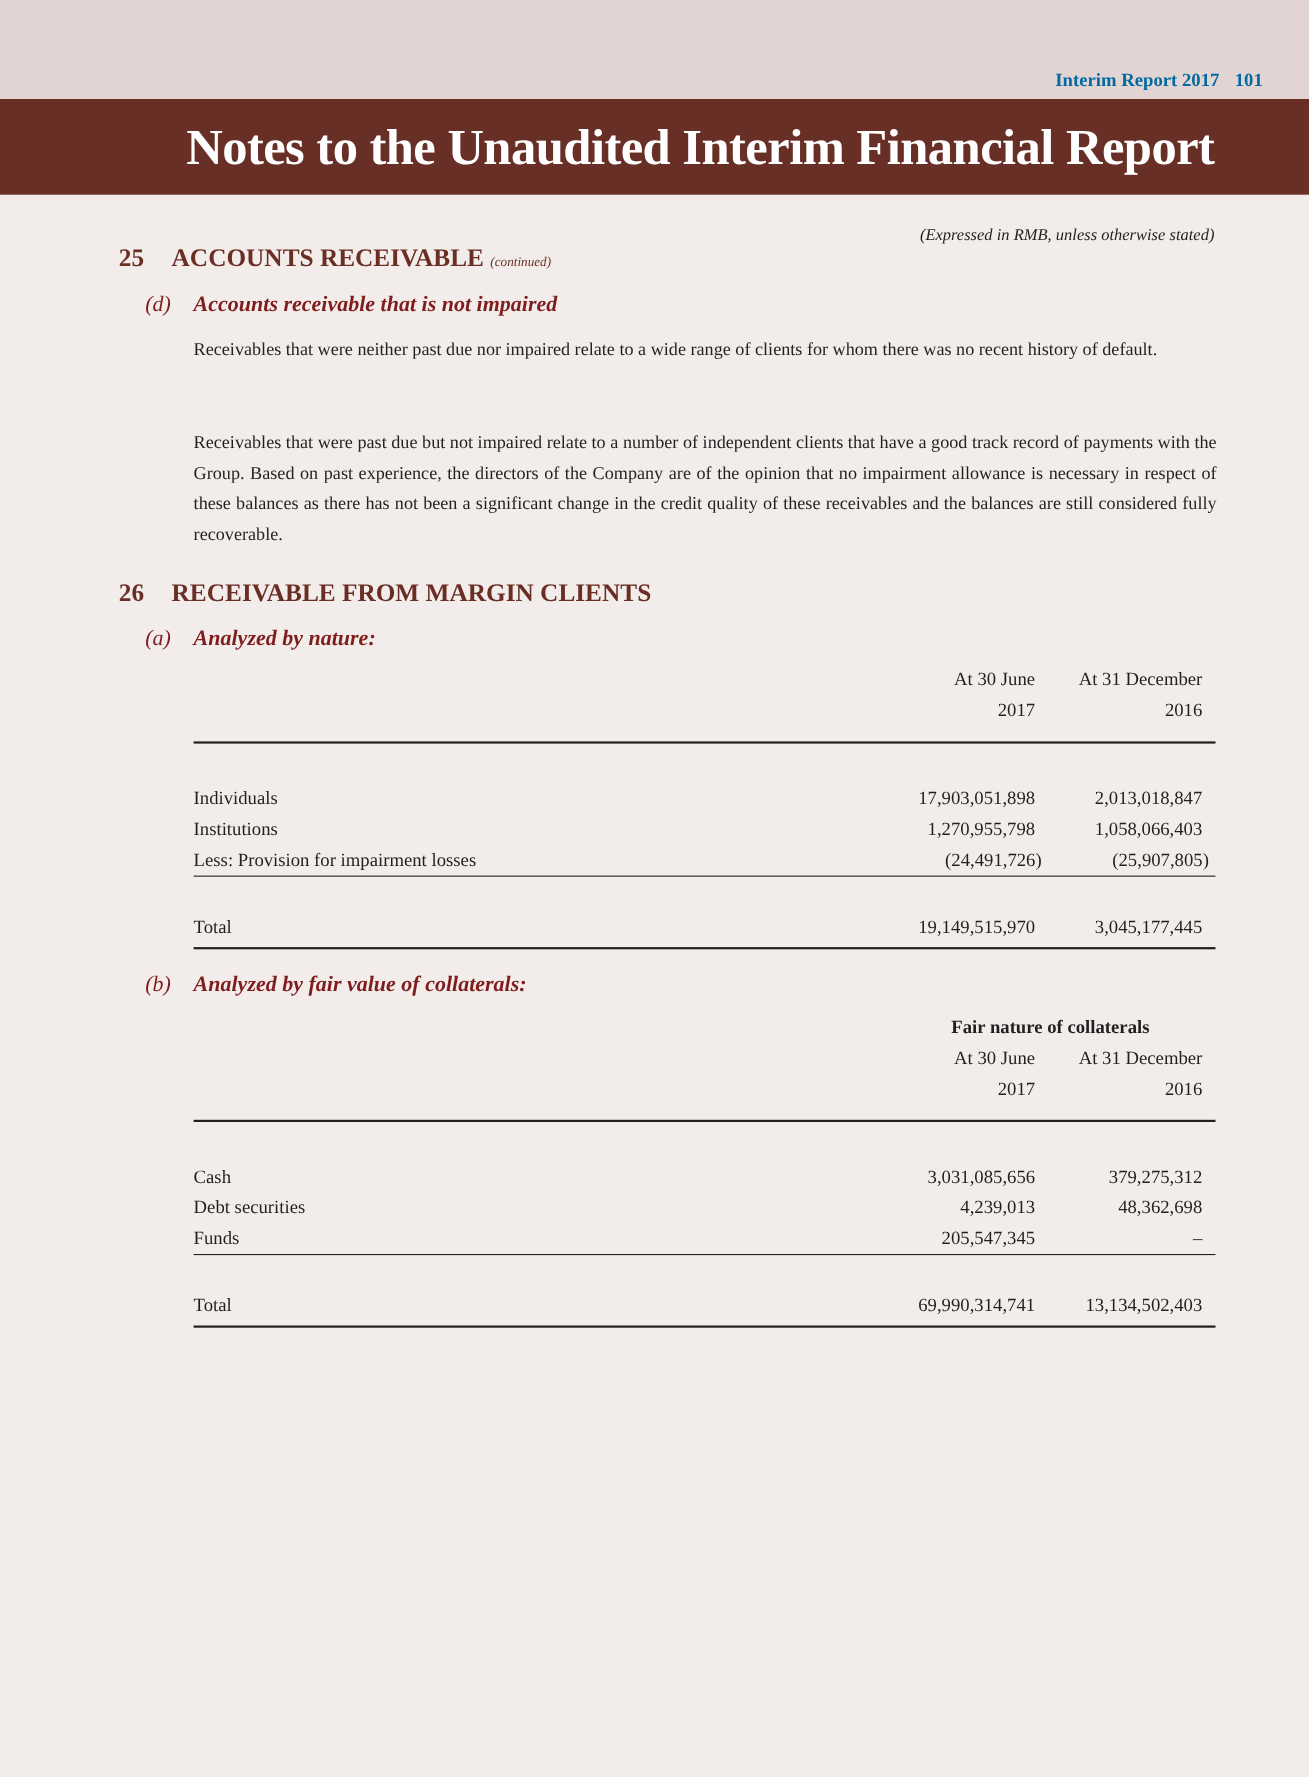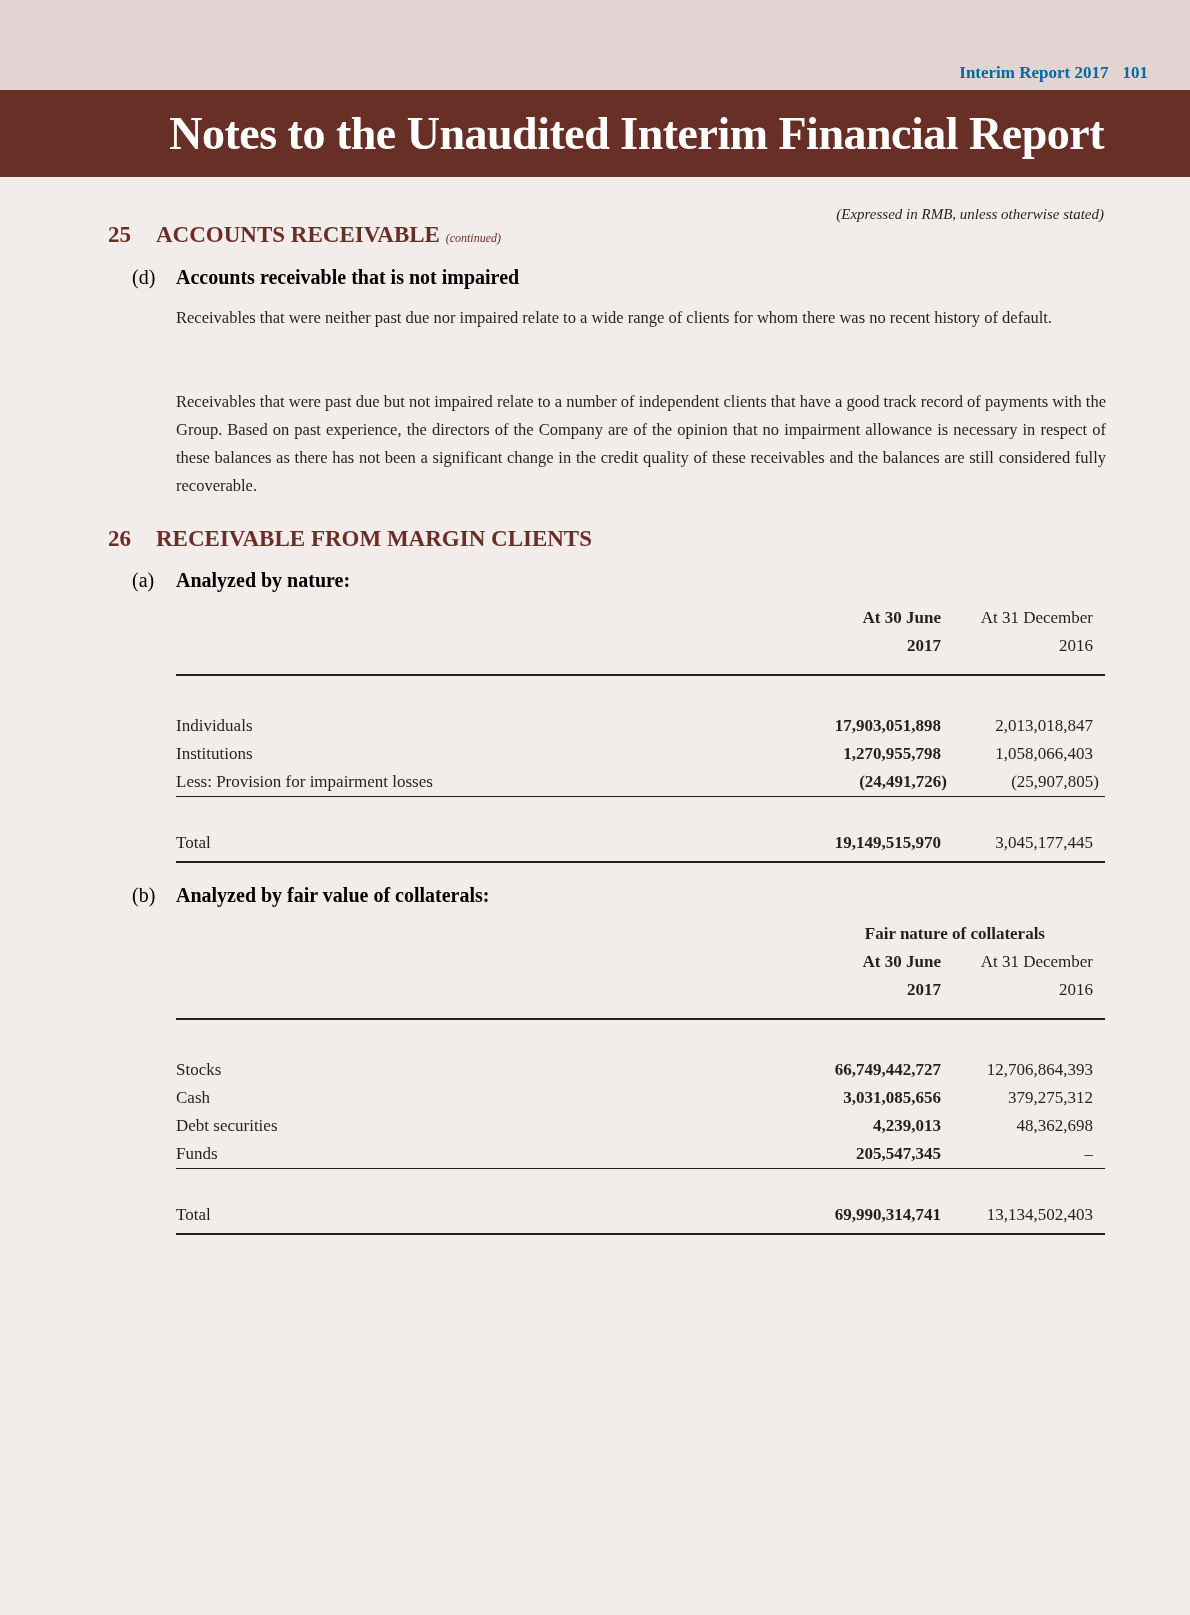--- a/index.html
+++ b/index.html
@@ -12,29 +12,29 @@
   .top-band { position: absolute; left: 0; top: 0; width: 1190px; height: 90px; background: #e2d4d2; }
   .running-head { position: absolute; right: 42px; top: 51px; font-size: 17px; color: #0369a1; font-weight: bold; margin-top: 12px; }
   .running-head .page-no { margin-left: 14px; }
   .title-band { position: absolute; left: 0; top: 90px; width: 1190px; height: 87px; background: #672f25; }
   .title { position: absolute; right: 86px; top: 107px; font-size: 46px; color: #ffffff; font-weight: bold; letter-spacing: -0.5px; }
   .subnote { position: absolute; right: 86px; top: 182px; font-size: 15px; font-style: italic; color: #231f20; margin-top: 24px; }
 
   .sec-head { position: absolute; left: 84px; font-size: 23px; color: #6b2e25; font-weight: bold; }
   .sec-head .num { display: inline-block; width: 48px; margin-left: 24px; }
   .sec-head .cont { font-style: italic; font-weight: normal; font-size: 12px; }
-  .sub-head { position: absolute; left: 132px; font-size: 20px; font-weight: bold; color: #000000; }
+  .sub-head { position: absolute; left: 132px; font-size: 20px; font-weight: bold; color: #7f1d1d; font-style: italic; }
   .sub-head .lt { display: inline-block; width: 44px; font-weight: normal; }
 
   .para { position: absolute; left: 176px; width: 930px; font-size: 16.5px; line-height: 28px; text-align: justify; }
 
   .tbl { position: absolute; left: 176px; width: 929px; font-size: 17px; }
   .hdr { position: relative; height: 28px; }
   .c1, .c2 { position: absolute; text-align: right; }
-  .c1 { right: 164px; width: 160px; font-weight: bold; }
+  .c1 { right: 164px; width: 160px; font-weight: normal; }
   .c2 { right: 12px; width: 160px; }
   .row { position: relative; height: 28px; line-height: 28px; }
   .lbl { position: absolute; left: 0; }
   .rule-thick { height: 2px; background: #231f20; }
   .rule-thin { height: 1px; background: #231f20; }
   .fv-caption { position: absolute; right: 60px; font-weight: bold; }
 </style>
 </head>
 <body>
 
@@ -111,25 +111,20 @@
     <span class="c1">At 30 June</span>
     <span class="c2">At 31 December</span>
   </div>
   <div class="hdr">
     <span class="c1">2017</span>
     <span class="c2">2016</span>
   </div>
   <div class="rule-thick" style="margin-top:10px;"></div>
   <div style="height:36px;"></div>
   <div class="row">
-    <span class="lbl">Stocks</span>
-    <span class="c1">66,749,442,727</span>
-    <span class="c2">12,706,864,393</span>
-  </div>
-  <div class="row">
     <span class="lbl">Cash</span>
     <span class="c1">3,031,085,656</span>
     <span class="c2">379,275,312</span>
   </div>
   <div class="row">
     <span class="lbl">Debt securities</span>
     <span class="c1">4,239,013</span>
     <span class="c2">48,362,698</span>
   </div>
   <div class="row">

